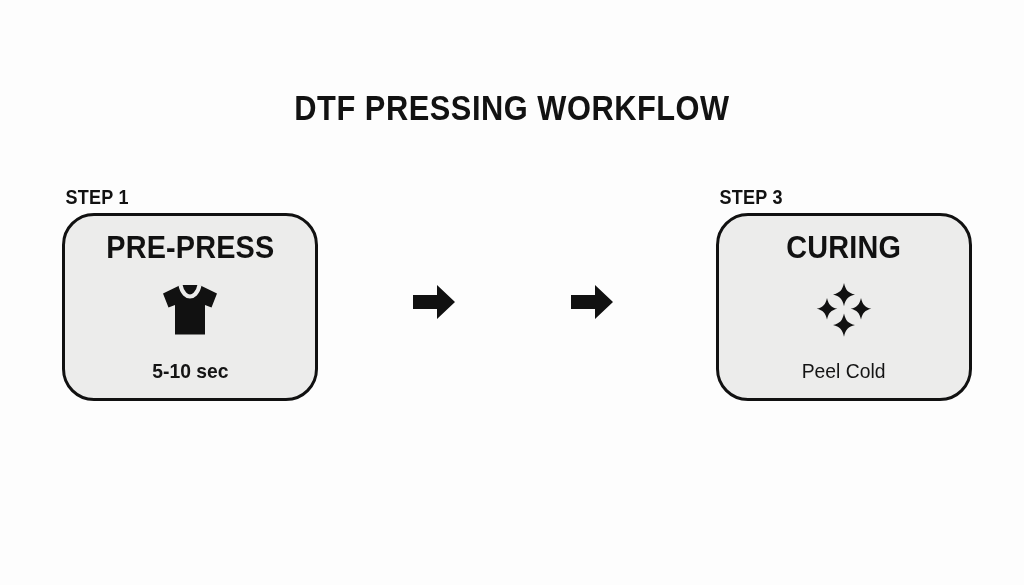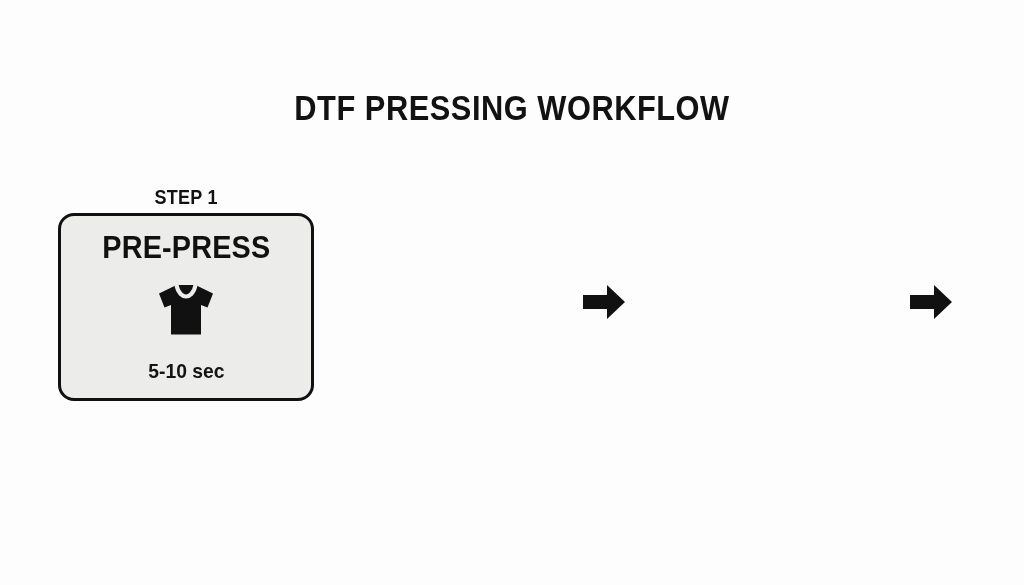--- a/index.html
+++ b/index.html
@@ -43,41 +43,41 @@
     display: flex;
     flex-direction: row;
     align-items: flex-start;
     justify-content: space-between;
   }
 
   .step-col {
     width: 248px;
     display: flex;
     flex-direction: column;
-    align-items: center;
+    align-items: flex-start;
   }
 
   .step-label {
     font-family: "Liberation Sans Narrow", "Liberation Sans", sans-serif;
     font-size: 20px;
     font-weight: bold;
     letter-spacing: 0.3px;
     color: #121212;
     transform: scaleX(0.9);
     margin-bottom: 4px;
     white-space: nowrap;
   }
 
   .card {
     box-sizing: border-box;
     width: 256px;
     height: 188px;
     background: #ececeb;
     border: 3px solid #111111;
-    border-radius: 16px;
+    border-radius: 32px;
     display: flex;
     flex-direction: column;
     align-items: center;
     justify-content: space-between;
     padding: 15px 10px 15px 10px;
   }
 
   .card-title {
     font-family: "Liberation Sans Narrow", "Liberation Sans", sans-serif;
     font-size: 32px;
@@ -156,14 +156,38 @@
 
 
   <div class="arrow-wrap">
     <span>
       <svg width="42" height="36" viewBox="0 0 42 36" aria-hidden="true">
         <path d="M0 11 L24 11 L24 1 L42 18 L24 35 L24 25 L0 25 Z" fill="#111111"></path>
       </svg>
     </span>
   </div>
 
+  <div class="step-col">
+    <div class="step-label">STEP 3</div>
+
+    <div class="card">
+      <div class="card-title">CURING</div>
+
+      <div class="card-icon">
+        <span>
+          <svg width="60" height="56" viewBox="0 0 60 56" aria-hidden="true">
+
+            <path d="M30 1 C31.6 8.2 34.3 11 41 12.6 C34.3 14.2 31.6 17 30 24.2 C28.4 17 25.7 14.2 19 12.6 C25.7 11 28.4 8.2 30 1 Z" fill="#111111"></path>
+
+            <path d="M13 16 C14.5 22.7 17 25.3 23.3 26.8 C17 28.3 14.5 30.9 13 37.6 C11.5 30.9 9 28.3 2.7 26.8 C9 25.3 11.5 22.7 13 16 Z" fill="#111111"></path>
+
+            <path d="M47 16 C48.5 22.7 51 25.3 57.3 26.8 C51 28.3 48.5 30.9 47 37.6 C45.5 30.9 43 28.3 36.7 26.8 C43 25.3 45.5 22.7 47 16 Z" fill="#111111"></path>
+
+            <path d="M30 31.5 C31.6 38.7 34.3 41.5 41 43.1 C34.3 44.7 31.6 47.5 30 54.7 C28.4 47.5 25.7 44.7 19 43.1 C25.7 41.5 28.4 38.7 30 31.5 Z" fill="#111111"></path>
+          </svg>
+        </span>
+      </div>
+
+      <div class="card-caption light">Peel Cold</div>
+    </div>
+  </div>
 
 </div>
 
 </body></html>

